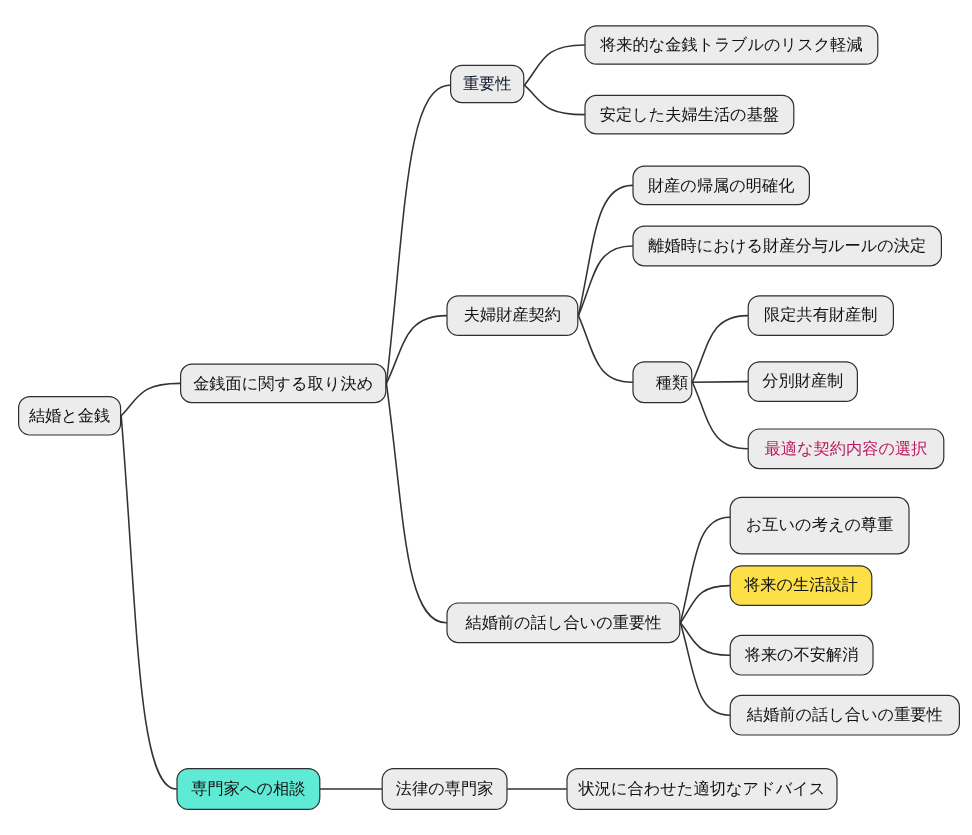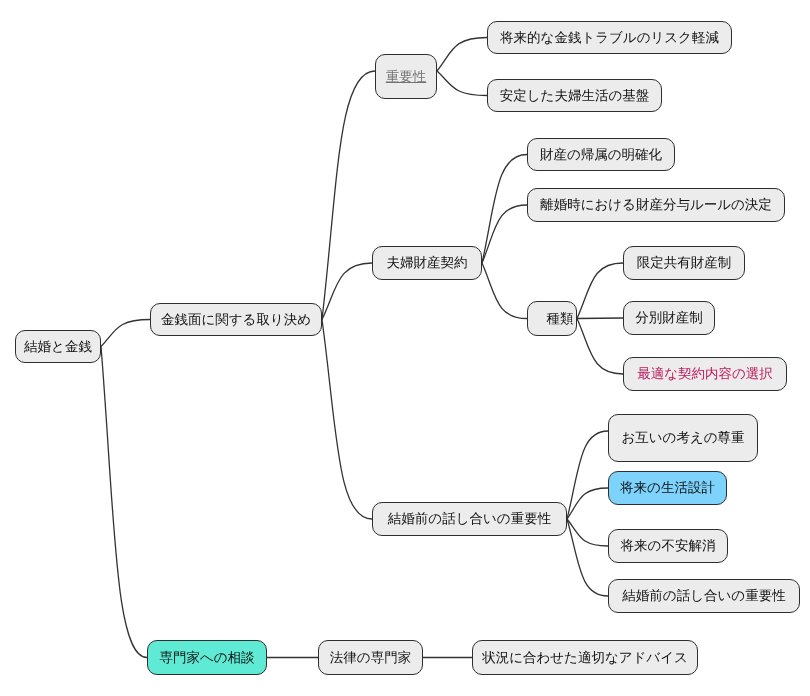--- a/index.html
+++ b/index.html
@@ -66,32 +66,32 @@
       <path d="M 567 519 C 579.3 501.95, 579.3 488, 608 488" stroke="#333333"></path>
       <path d="M 567 519 C 579.3 533.85, 579.3 546, 608 546" stroke="#333333"></path>
       <path d="M 567 519 C 579.3 561.35, 579.3 596, 608 596" stroke="#333333"></path>
       <path d="M 101 346.5 C 114.8 517.55, 114.8 657.5, 147 657.5" stroke="#333333"></path>
       <path d="M 267 657.5 L 318 657.5" stroke="#333333"></path>
       <path d="M 423 657.5 L 472 657.5" stroke="#333333"></path>
     </svg>
   <div id="node-layer">
       <div class="node" style="left: 15px; top: 330px; width: 86px; height: 33px; background: rgb(236, 236, 236); border-color: rgb(46, 46, 46); color: rgb(17, 17, 17);">結婚と金銭</div>
       <div class="node" style="left: 150px; top: 303px; width: 172px; height: 33px; background: rgb(236, 236, 236); border-color: rgb(46, 46, 46); color: rgb(17, 17, 17);">金銭面に関する取り決め</div>
-      <div class="node" style="left: 375px; top: 54px; width: 62px; height: 45px; background: rgb(236, 236, 236); border-color: rgb(46, 46, 46); color: #737373; text-decoration: underline;">重要性</div>
+      <div class="node" style="left: 375px; top: 54px; width: 62px; height: 32px; background: rgb(236, 236, 236); border-color: rgb(46, 46, 46); color: #0f172a;">重要性</div>
       <div class="node" style="left: 487px; top: 21px; width: 245px; height: 33px; background: rgb(236, 236, 236); border-color: rgb(46, 46, 46); color: rgb(17, 17, 17);">将来的な金銭トラブルのリスク軽減</div>
       <div class="node" style="left: 487px; top: 79px; width: 175px; height: 33px; background: rgb(236, 236, 236); border-color: rgb(46, 46, 46); color: rgb(17, 17, 17);">安定した夫婦生活の基盤</div>
       <div class="node" style="left: 372px; top: 246px; width: 110px; height: 34px; background: rgb(236, 236, 236); border-color: rgb(46, 46, 46); color: rgb(17, 17, 17);">夫婦財産契約</div>
       <div class="node" style="left: 527px; top: 138px; width: 148px; height: 33px; background: rgb(236, 236, 236); border-color: rgb(46, 46, 46); color: rgb(17, 17, 17);">財産の帰属の明確化</div>
       <div class="node" style="left: 527px; top: 188px; width: 258px; height: 34px; background: rgb(236, 236, 236); border-color: rgb(46, 46, 46); color: rgb(17, 17, 17);">離婚時における財産分与ルールの決定</div>
       <div class="node" style="left: 527px; top: 301px; width: 50px; height: 35px; background: rgb(236, 236, 236); border-color: rgb(46, 46, 46); color: rgb(17, 17, 17); padding-left: 16px;">種類</div>
       <div class="node" style="left: 623px; top: 246px; width: 122px; height: 34px; background: rgb(236, 236, 236); border-color: rgb(46, 46, 46); color: rgb(17, 17, 17);">限定共有財産制</div>
       <div class="node" style="left: 623px; top: 301px; width: 92px; height: 34px; background: rgb(236, 236, 236); border-color: rgb(46, 46, 46); color: rgb(17, 17, 17);">分別財産制</div>
       <div class="node" style="left: 623px; top: 357px; width: 164px; height: 34px; background: rgb(236, 236, 236); border-color: rgb(46, 46, 46); color: #be185d;">最適な契約内容の選択</div>
       <div class="node" style="left: 372px; top: 502px; width: 195px; height: 34px; background: rgb(236, 236, 236); border-color: rgb(46, 46, 46); color: rgb(17, 17, 17);">結婚前の話し合いの重要性</div>
       <div class="node" style="left: 608px; top: 414px; width: 150px; height: 48px; background: rgb(236, 236, 236); border-color: rgb(46, 46, 46); color: rgb(17, 17, 17);">お互いの考えの尊重</div>
-      <div class="node" style="left: 608px; top: 471px; width: 119px; height: 34px; background: #7dd3fc; border-color: rgb(46, 46, 46); color: rgb(17, 17, 17);">将来の生活設計</div>
+      <div class="node" style="left: 608px; top: 471px; width: 119px; height: 34px; background: #fde047; border-color: rgb(46, 46, 46); color: rgb(17, 17, 17);">将来の生活設計</div>
       <div class="node" style="left: 608px; top: 529px; width: 120px; height: 34px; background: rgb(236, 236, 236); border-color: rgb(46, 46, 46); color: rgb(17, 17, 17);">将来の不安解消</div>
       <div class="node" style="left: 608px; top: 579px; width: 192px; height: 34px; background: rgb(236, 236, 236); border-color: rgb(46, 46, 46); color: rgb(17, 17, 17);">結婚前の話し合いの重要性</div>
       <div class="node" style="left: 147px; top: 640px; width: 120px; height: 35px; background: #5eead4; border-color: rgb(46, 46, 46); color: rgb(17, 17, 17);">専門家への相談</div>
       <div class="node" style="left: 318px; top: 640px; width: 105px; height: 35px; background: rgb(236, 236, 236); border-color: rgb(46, 46, 46); color: rgb(17, 17, 17);">法律の専門家</div>
       <div class="node" style="left: 472px; top: 640px; width: 226px; height: 35px; background: rgb(236, 236, 236); border-color: rgb(46, 46, 46); color: rgb(17, 17, 17);">状況に合わせた適切なアドバイス</div>
     </div>
 </div>
 
 </body></html>

